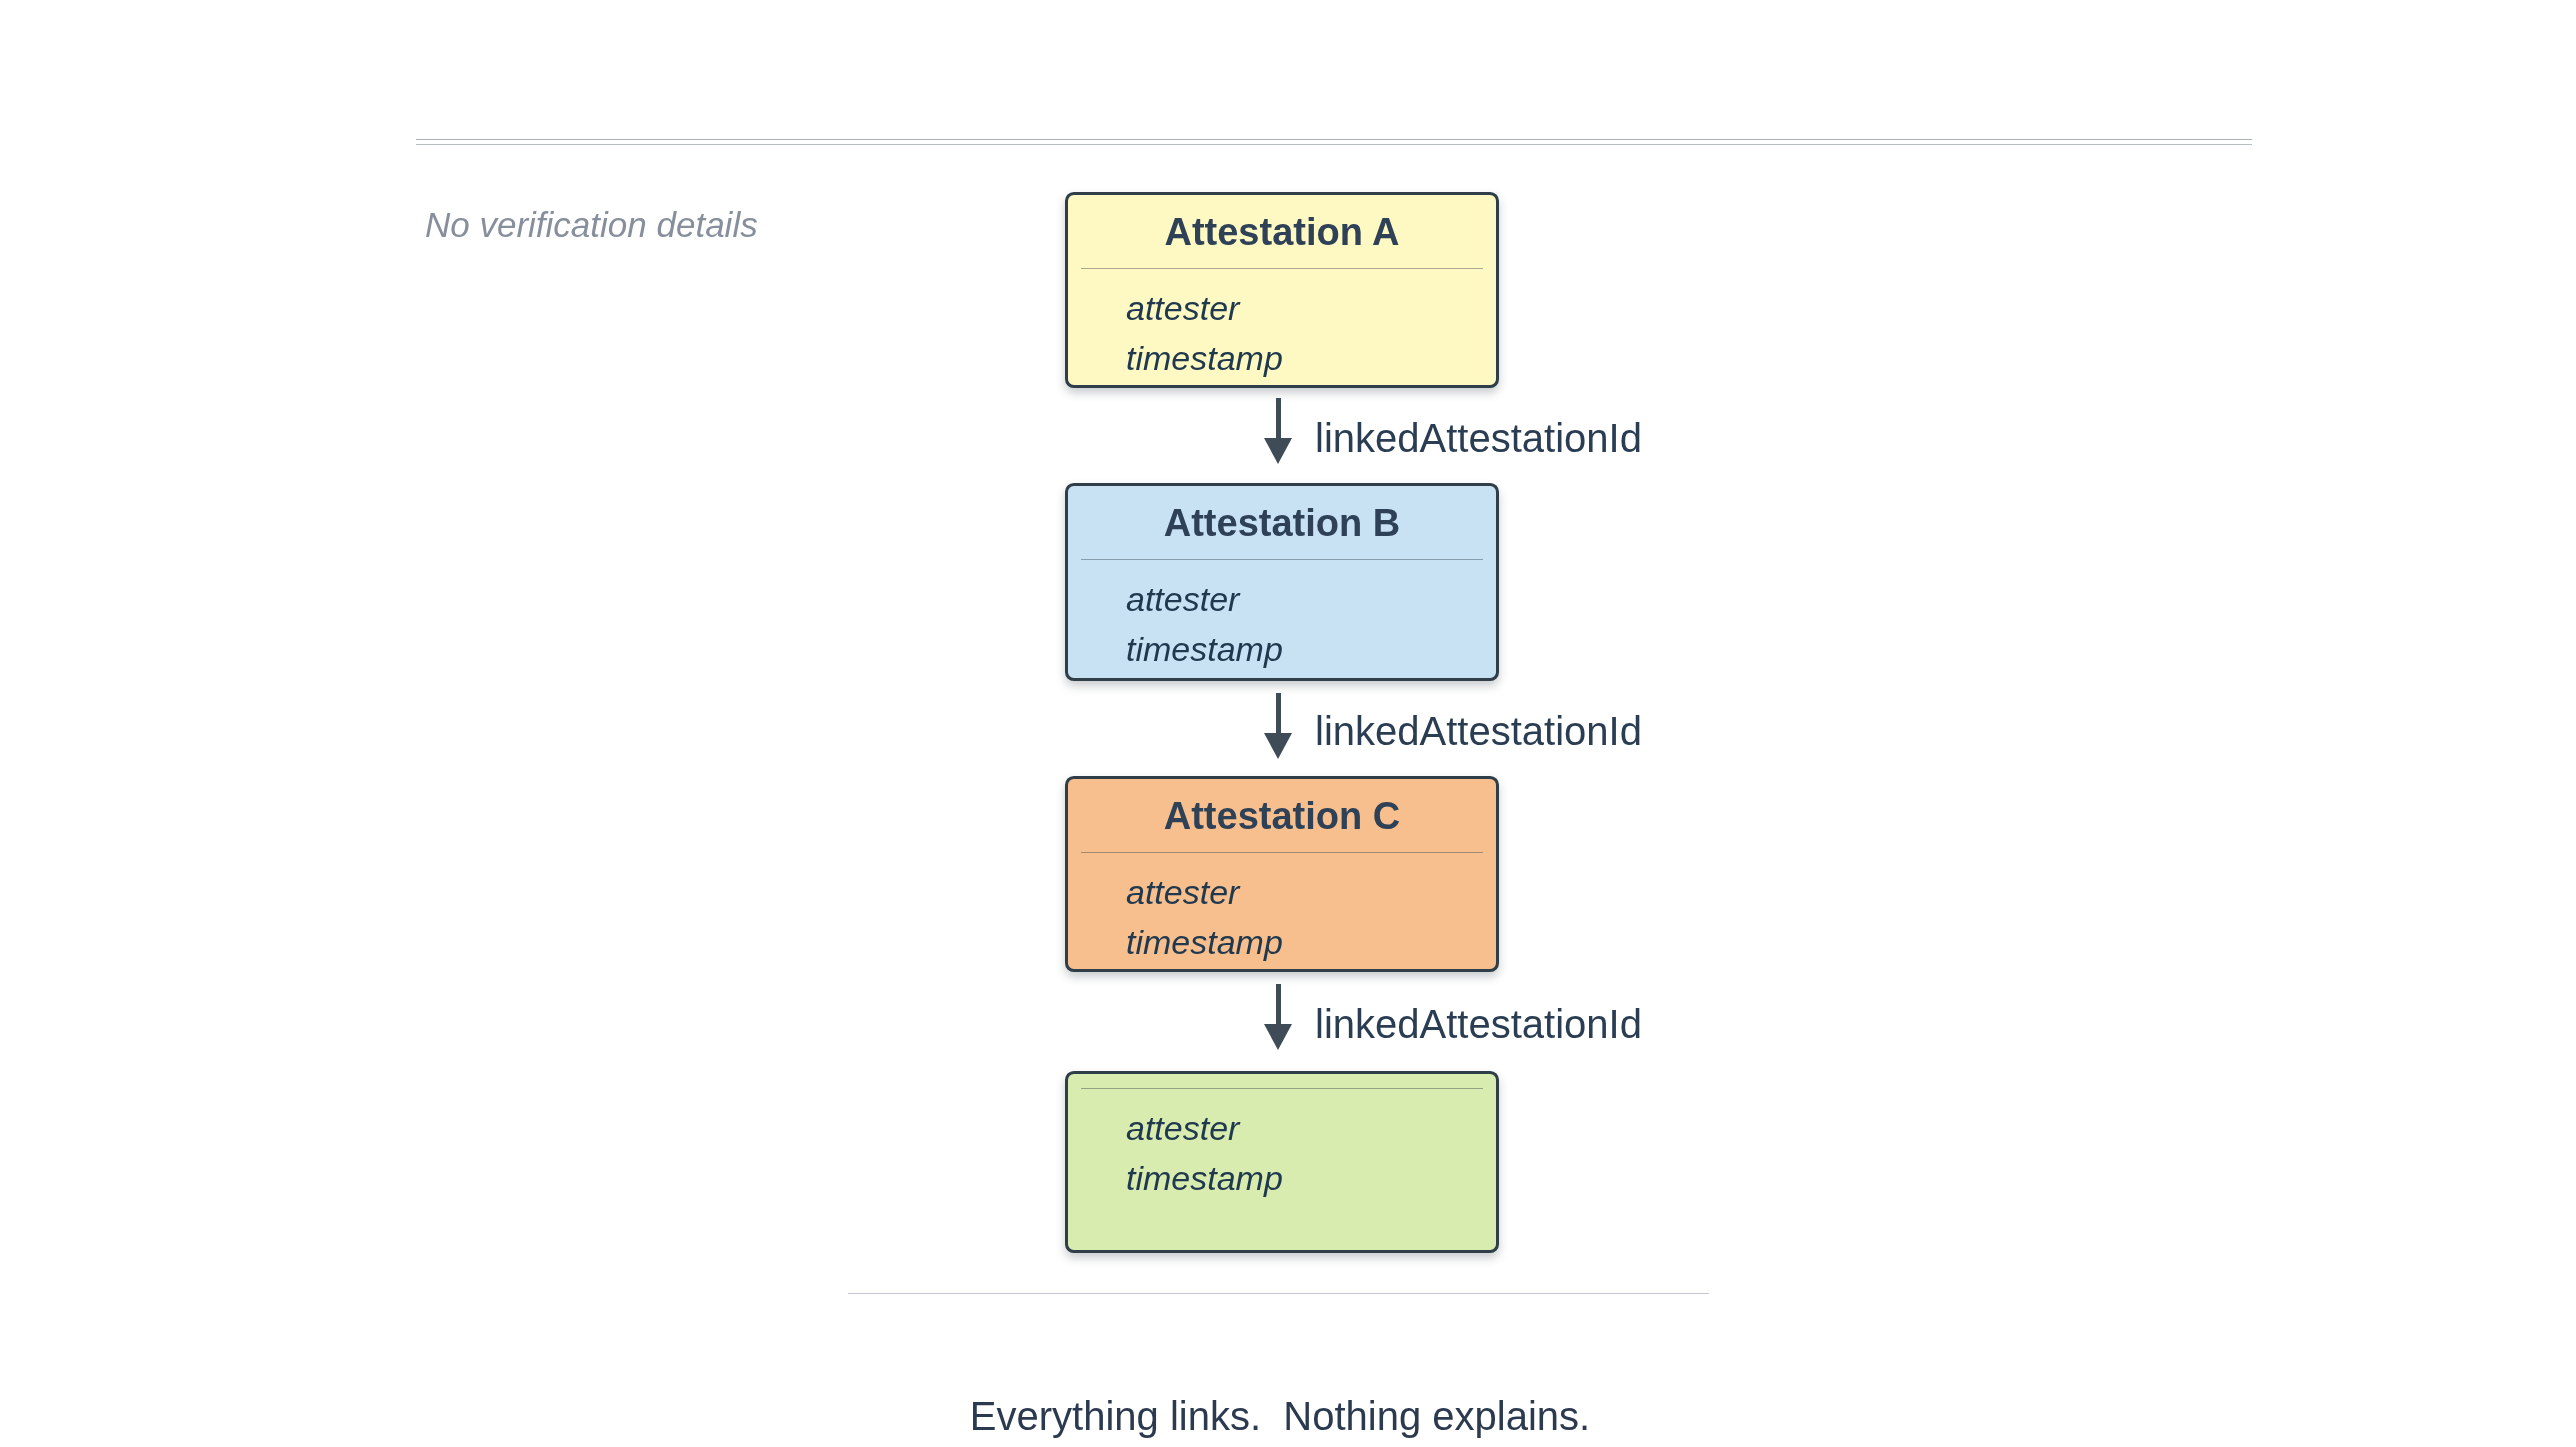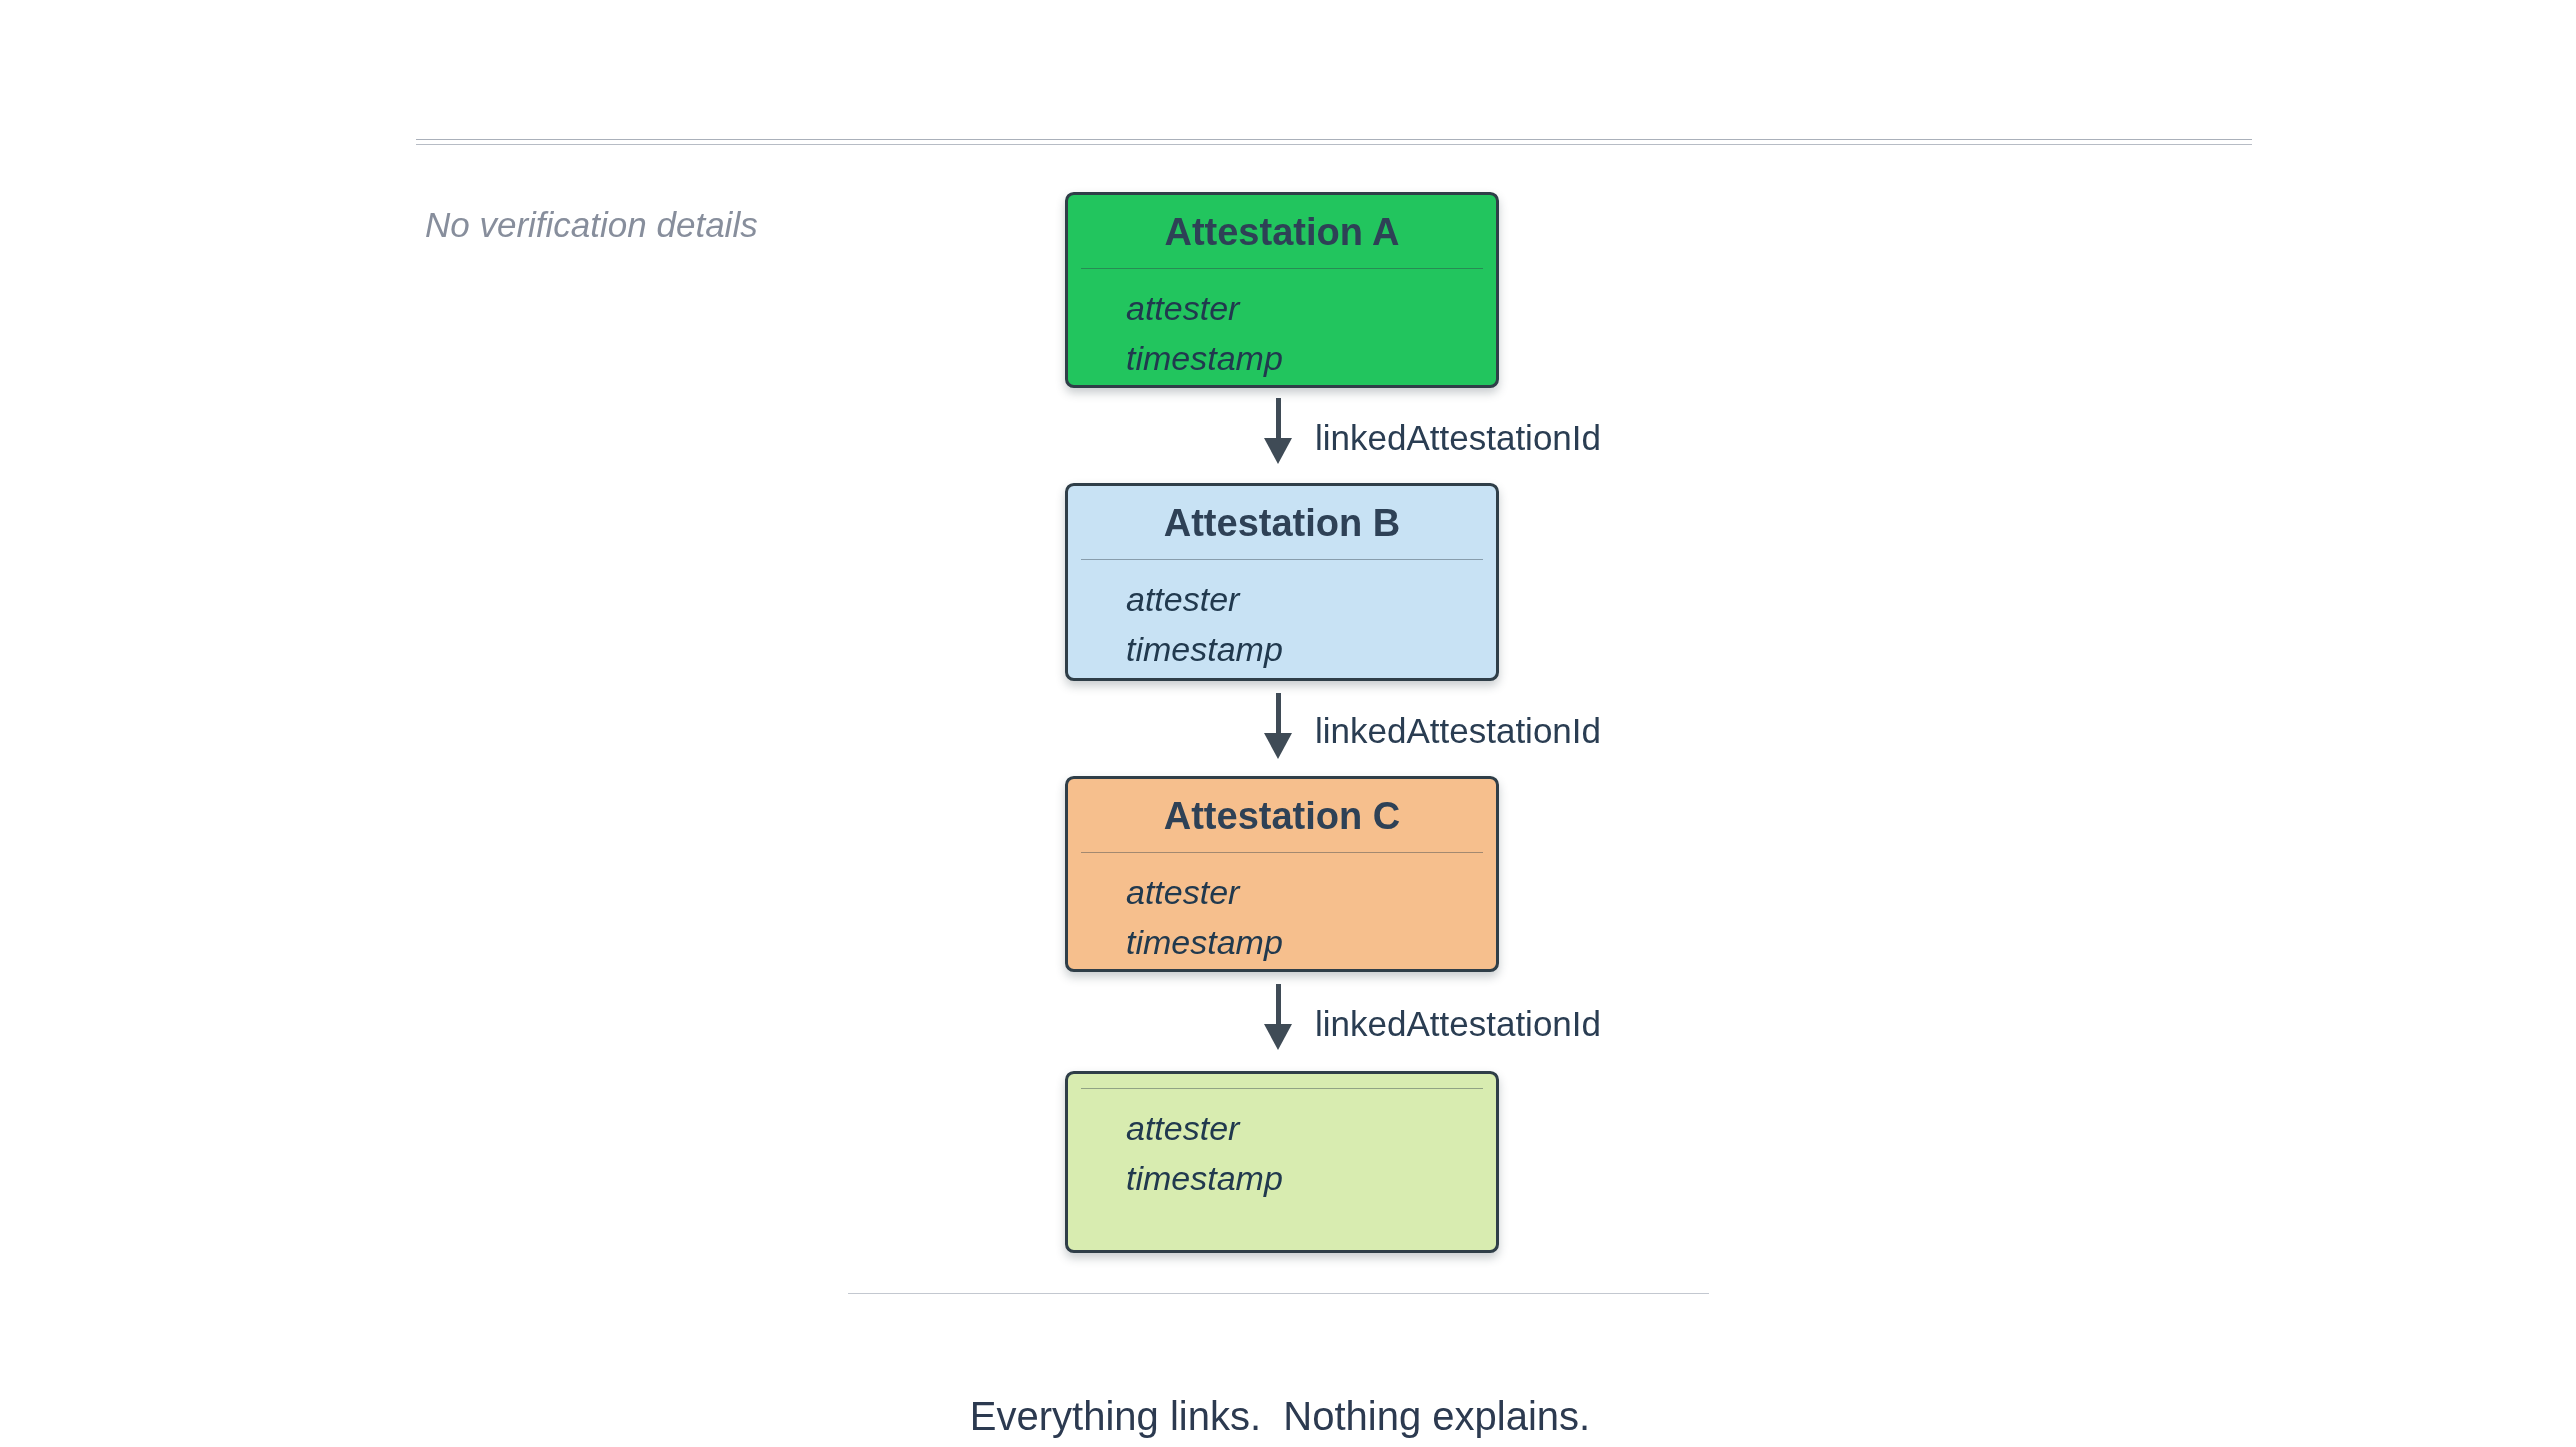--- a/index.html
+++ b/index.html
@@ -49,21 +49,21 @@
   
   .box {
     position: absolute;
     left: 1065px;
     width: 434px;
     box-sizing: border-box;
     border: 3.1px solid #2f3e48;
     border-radius: 8.8px;
     box-shadow: 0 5px 10px rgba(40, 55, 65, 0.25);
   }
-  .box-a { top: 192px;  height: 196px; background: #22c55e; }
+  .box-a { top: 192px;  height: 196px; background: #fef9c3; }
   .box-b { top: 483px;  height: 198px; background: #c8e2f4; }
   .box-c { top: 776px; height: 196px; background: #f6bf8d; }
   .box-d { top: 1071px; height: 182px; background: #d8ecb0; }
 
   .box-title {
     padding-top: 16.4px;
     text-align: center;
     font-size: 38px;
     font-weight: bold;
     color: #2e4156;
@@ -104,21 +104,21 @@
     width: 0;
     height: 0;
     border-left: 14.5px solid transparent;
     border-right: 14.5px solid transparent;
     border-top: 26.4px solid #3f4b56;
   }
 
   .link-label {
     position: absolute;
     left: 1315px;
-    font-size: 35px;
+    font-size: 40px;
     line-height: 44px;
     color: #2a3d52;
   }
   .label-1 { top: 416px; }
   .label-2 { top: 709px; }
   .label-3 { top: 1002px; }
 
   
   .footer-rule {
     position: absolute;

